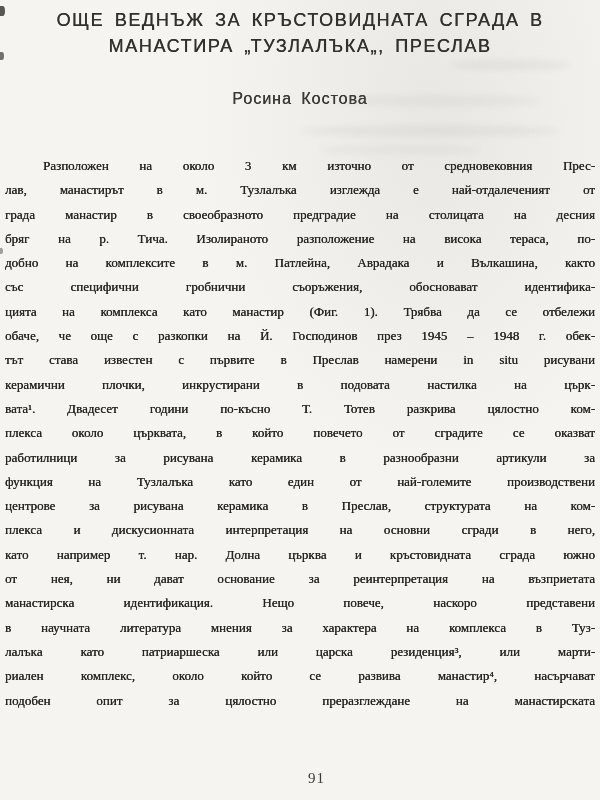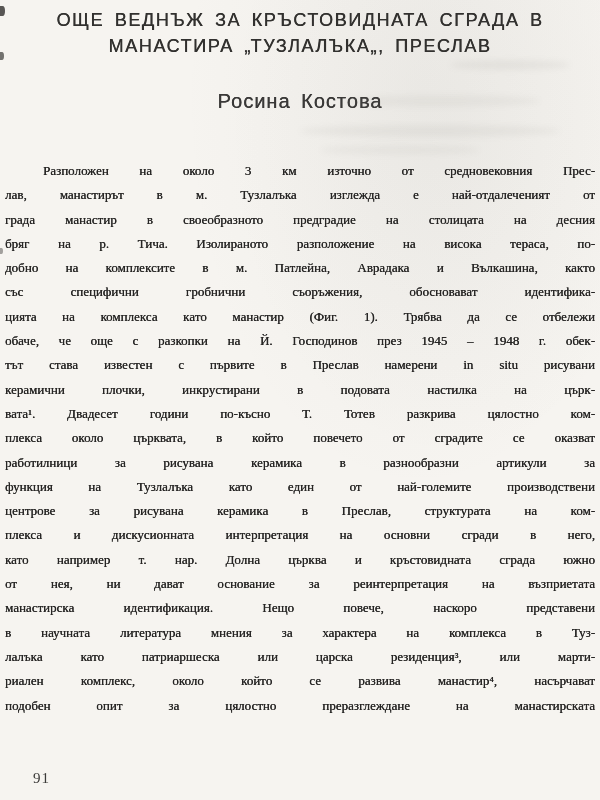--- a/index.html
+++ b/index.html
@@ -32,21 +32,21 @@
     letter-spacing:1.6px;
     word-spacing:4px;
     font-weight:500;
     color:#32312f;
     text-shadow:0.35px 0 0 currentColor;
   }
   .author{
     margin-top:31px;
     text-align:center;
     font-family:"Liberation Sans", sans-serif;
-    font-size:20px;
+    font-size:16px;
     letter-spacing:1px;
     word-spacing:4px;
     color:#3a3938;
     text-shadow:0.25px 0 0 currentColor;
   }
   .body-text{
     margin-top:46px;
     padding:0 5px;
     font-size:13px;
     line-height:24.3px;
@@ -56,21 +56,21 @@
   .line{
     text-align:justify;
     text-align-last:justify;
   }
   .line.indent{
     text-indent:38px;
   }
   .pagenum{
     position:absolute;
     left:0;right:0;bottom:13px;
-    text-align:left;
+    text-align:center;
     font-size:15px;
     letter-spacing:1px;
     color:#3b3a38;
     padding-left:33px;
   }
   
   .edge-mark{
     position:absolute;
     left:0;
     background:#3c3a38;

